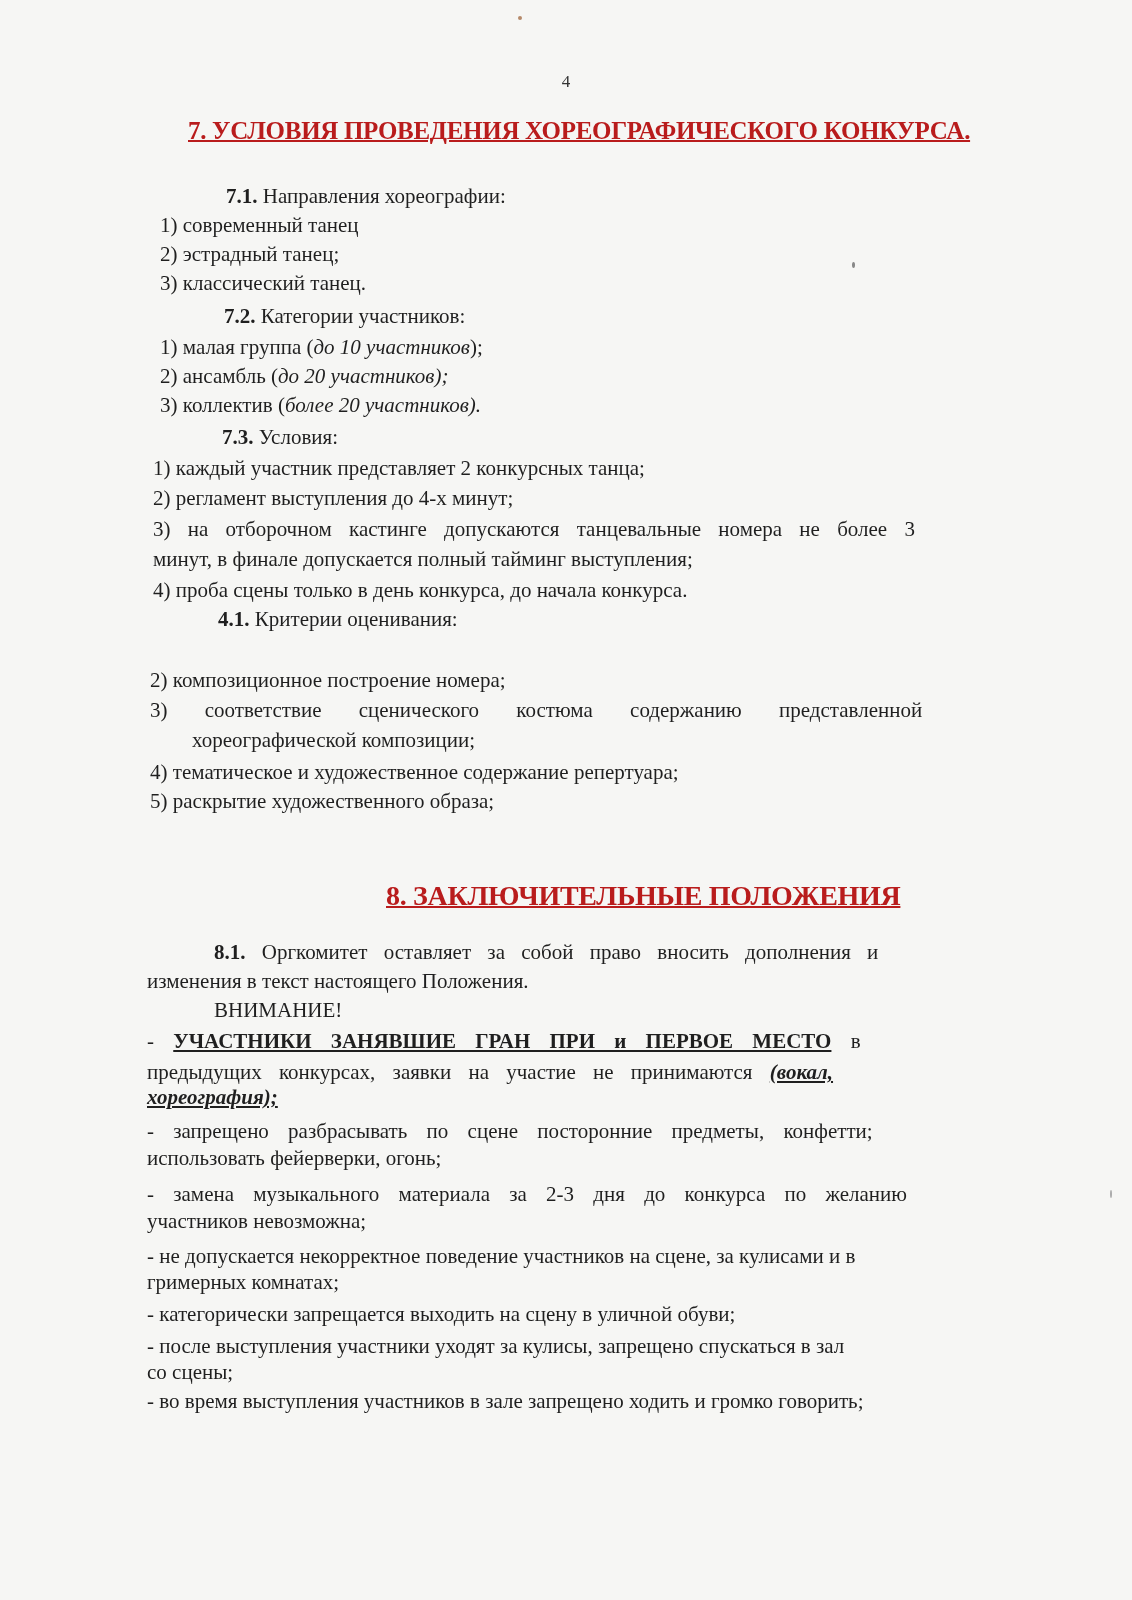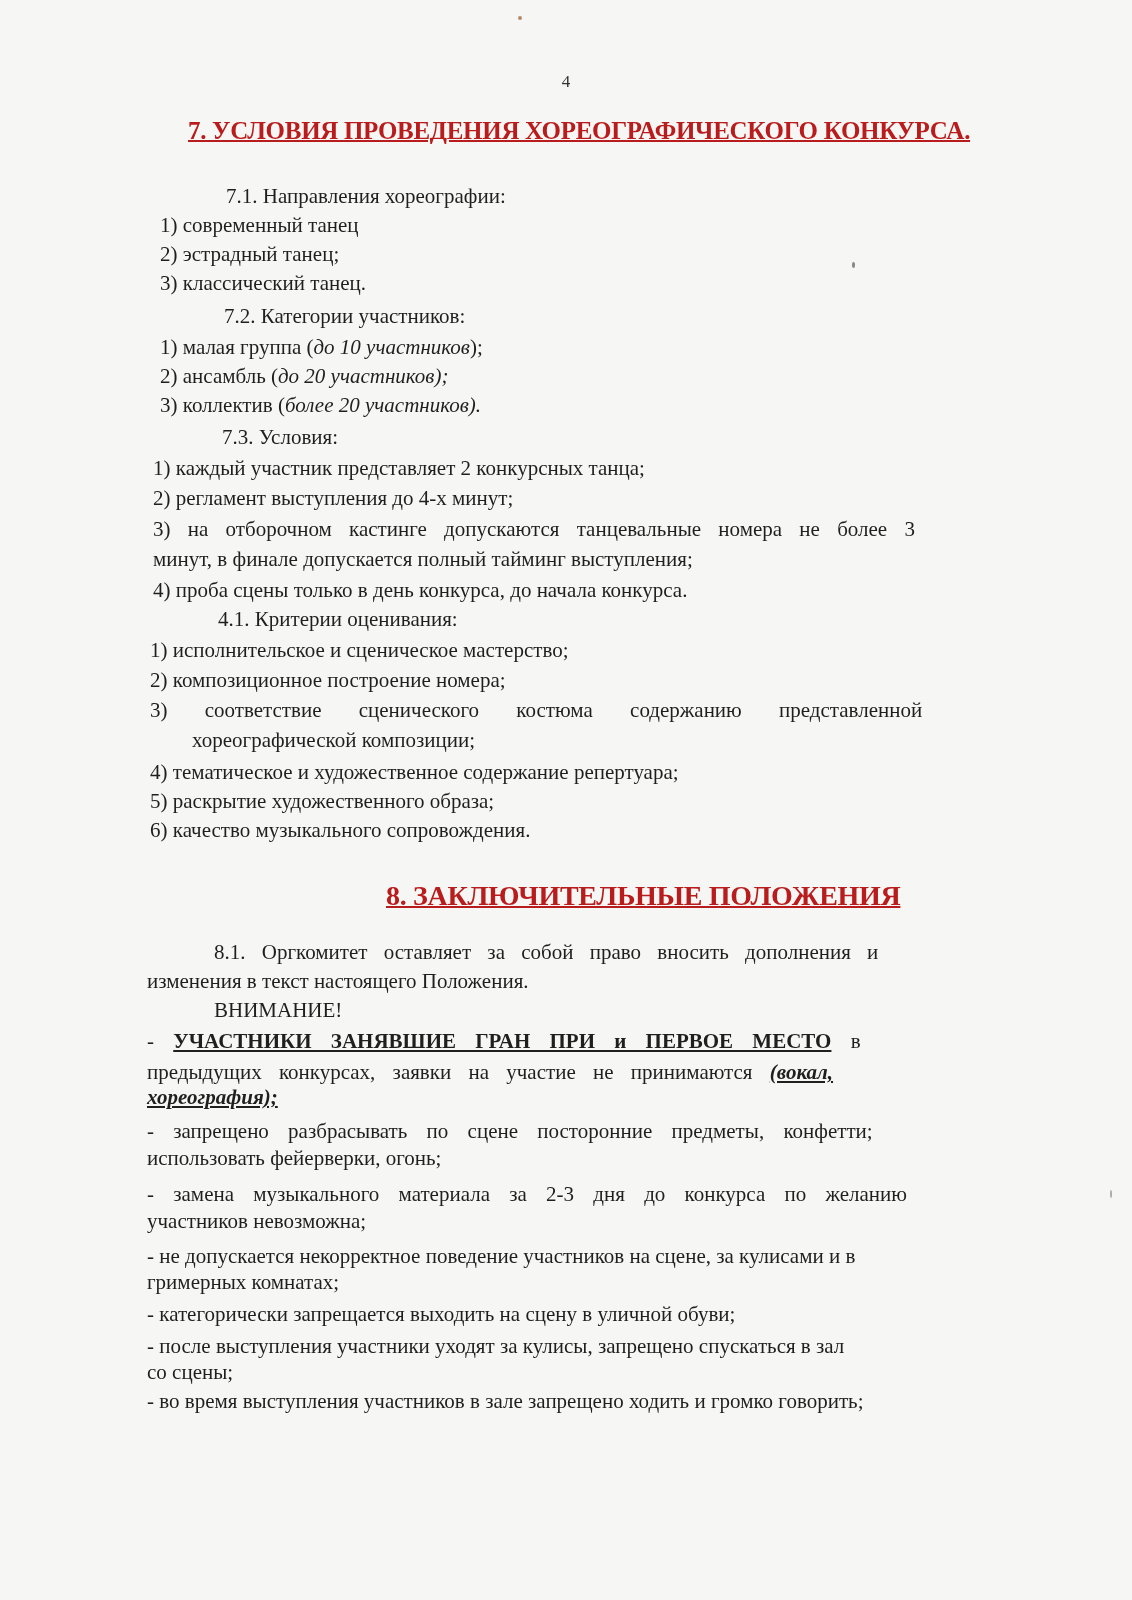--- a/index.html
+++ b/index.html
@@ -16,21 +16,21 @@
     text-align: center; font-size: 17px; color: #333;
   }
   .heading {
     position: absolute; font-weight: bold; text-decoration: underline;
     font-size: 25px; letter-spacing: -0.3px; white-space: nowrap; color: #b91c1c;
     text-decoration-thickness: 2px;
   }
   .line {
     position: absolute; font-size: 21px; white-space: nowrap; line-height: 1;
   }
-  .sub { font-weight: normal; }
+  .sub { font-weight: bold; }
   .it { font-style: italic; }
   .bu { font-weight: bold; text-decoration: underline; }
   .bui { font-weight: bold; font-style: italic; text-decoration: underline; }
   .speck { position: absolute; background: #888; border-radius: 50%; }
 </style>
 </head>
 <body>
 
 <div class="page">
   <div class="page-number">4</div>
@@ -60,27 +60,25 @@
   <div class="line" style="left:153px; top:458px;">1)  каждый участник представляет 2 конкурсных танца;</div>
   <div class="line" style="left:153px; top:488px;">2)  регламент выступления до 4-х минут;</div>
   <div class="line" style="left:153px; top:519px; width:900px; word-spacing:12px;">3)  на отборочном кастинге допускаются танцевальные номера не более 3</div>
   <div class="line" style="left:153px; top:549px;">минут, в финале допускается полный тайминг выступления;</div>
   <div class="line" style="left:153px; top:580px;">4)  проба сцены только в день конкурса, до начала конкурса.</div>
 
   <div class="line" style="left:218px; top:609px;">
     <span class="sub">4.1.</span>
     <span>Критерии оценивания:</span>
   </div>
-  <div class="line" style="left:150px; top:640px;">1)  исполнительское и сценическое мастерство;</div>
   <div class="line" style="left:150px; top:670px;">2)  композиционное построение номера;</div>
   <div class="line" style="left:150px; top:700px; word-spacing:32px;">3)  соответствие сценического костюма содержанию представленной</div>
   <div class="line" style="left:192px; top:730px;">хореографической композиции;</div>
   <div class="line" style="left:150px; top:762px;">4)  тематическое и художественное содержание репертуара;</div>
   <div class="line" style="left:150px; top:791px;">5)  раскрытие художественного образа;</div>
-  <div class="line" style="left:150px; top:820px;">6)  качество музыкального сопровождения.</div>
 
   <div class="heading" style="left:386px; top:880px; font-size:28px;">8. ЗАКЛЮЧИТЕЛЬНЫЕ ПОЛОЖЕНИЯ</div>
 
   <div class="line" style="left:214px; top:942px; word-spacing:11px;">
     <span class="sub">8.1.</span>
     <span>Оргкомитет оставляет за собой право вносить дополнения и</span>
   </div>
   <div class="line" style="left:147px; top:971px;">изменения в текст настоящего Положения.</div>
   <div class="line" style="left:214px; top:1000px; font-weight:normal;">ВНИМАНИЕ!</div>
 

